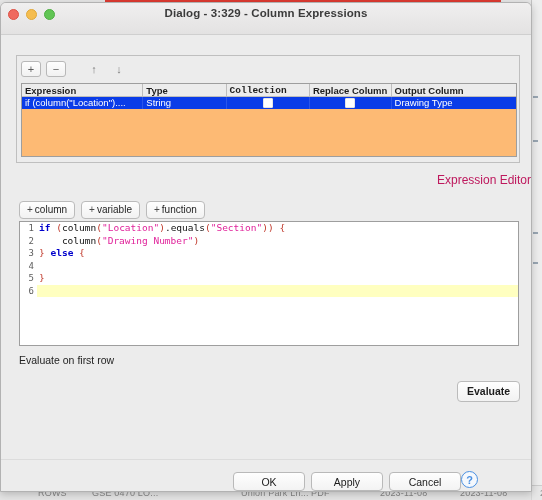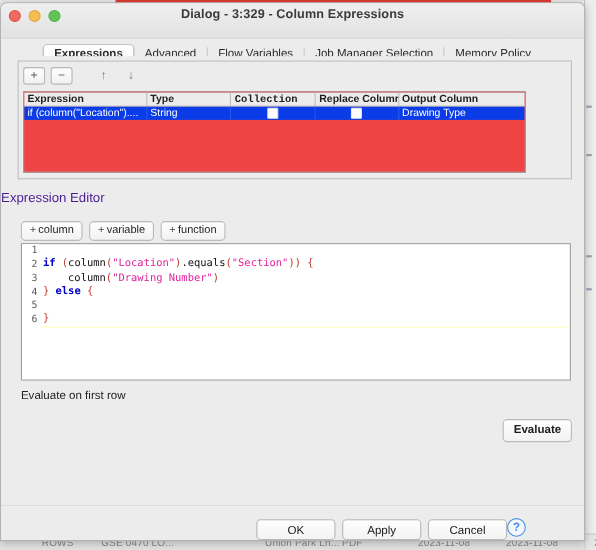--- a/index.html
+++ b/index.html
@@ -141,22 +141,22 @@
     display: flex; align-items: center; justify-content: center;
     font-size: 11px; color: #5e5e5e; line-height: 1;
   }
   .tbtn.plain { background: none; border: none; color: #7d7d7d; font-size: 11px; }
   .tbtn-gap { width: 8px; }
 
   
   #exp-table {
     position: absolute;
     left: 4px; top: 27px;
-    width: 457px; height: 74px;
-    background: #ef4444;
+    width: 496px; height: 74px;
+    background: #fdba74;
     border: 1px solid #9e9e9e;
     overflow: hidden;
   }
   .thead { display: flex; height: 13px; background: #ececec; border-bottom: 1px solid #bdbdbd; }
   .th {
     font-size: 9.5px; font-weight: bold; color: #1e1e1e;
     padding-left: 3px; line-height: 13px;
     border-right: 1px solid #bdbdbd;
     overflow: hidden; white-space: nowrap;
   }
@@ -178,22 +178,22 @@
     position: absolute; top: 1px; left: 50%; margin-left: -5px;
     width: 10px; height: 10px;
     background: #ffffff;
     border: 1px solid #e6e6e6;
     border-radius: 1px;
   }
 
   
   #editor-title {
     position: absolute; left: 0; right: 0; top: 122px;
-    text-align: left;
-    font-size: 12px; color: #4c1d95;
+    text-align: right;
+    font-size: 12px; color: #be185d;
   }
   #insert-btns {
     position: absolute; left: 18px; top: 150px;
     display: flex; gap: 6px;
   }
   .ibtn {
     font-size: 10px; color: #1f1f1f;
     background: linear-gradient(#fefefe, #f2f2f2);
     border: 1px solid #bbbbbb;
     border-radius: 4px;
@@ -228,21 +228,20 @@
     line-height: 12.5px;
     background: #ffffff;
   }
   .ctext {
     flex: 1;
     font-size: 9.5px;
     line-height: 12.5px;
     white-space: pre;
     color: #111111;
     padding-left: 2px;
-    margin-top: 12px;
   }
   .k  { color: #0000cc; font-weight: bold; }
   .s  { color: #e0219a; }
   .p  { color: #c0392b; }
   .id { color: #111111; }
 
   
   #eval-label {
     position: absolute; left: 18px; top: 303px;
     font-size: 10.5px; color: #232323;
@@ -320,27 +319,20 @@
 
   <div id="titlebar">
     <div class="lights">
       <div class="light red"></div>
       <div class="light yellow"></div>
       <div class="light green"></div>
     </div>
     <div id="title-text">Dialog - 3:329 - Column Expressions</div>
   </div>
 
-  <div id="tabstrip">
-    <div class="tab active">Expressions</div>
-    <div class="tab">Advanced</div>
-    <div class="tab">Flow Variables</div>
-    <div class="tab">Job Manager Selection</div>
-    <div class="tab">Memory Policy</div>
-  </div>
 
   <div id="content">
 
     <div id="upper-box">
 
       <div id="row-toolbar">
         <div class="tbtn">+</div>
         <div class="tbtn">−</div>
         <div class="tbtn-gap"></div>
         <div class="tbtn plain">↑</div>

